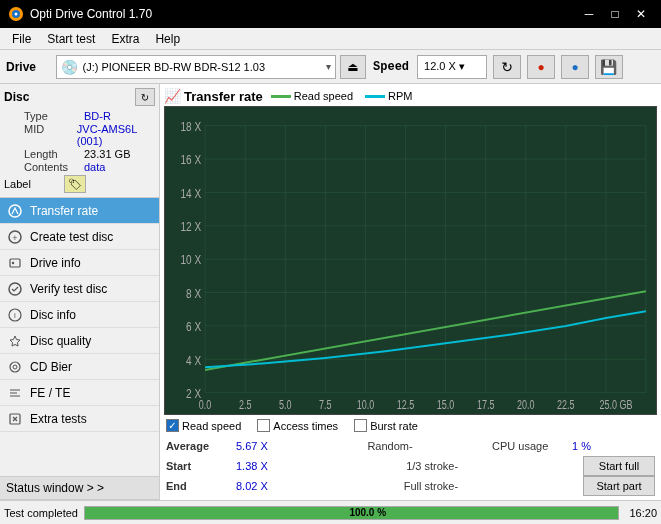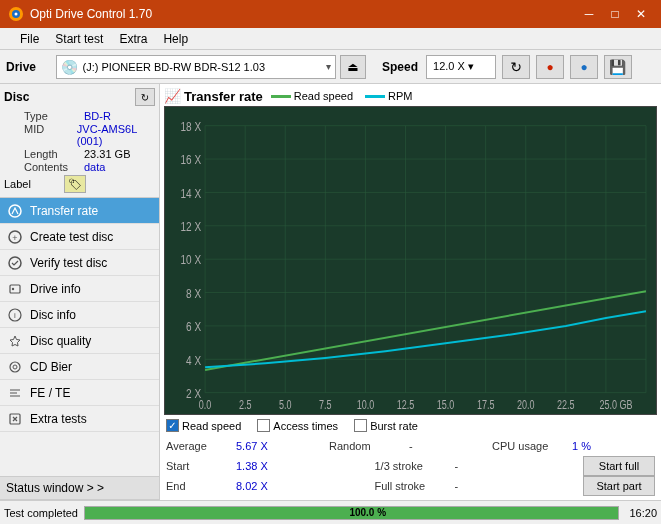--- a/index.html
+++ b/index.html
@@ -1,20 +1,20 @@
 <!DOCTYPE html>
 <html><head>
   <meta charset="utf-8">
   <style>
     * { box-sizing: border-box; margin: 0; padding: 0; }
     body { font-family: 'Segoe UI', Tahoma, sans-serif; font-size: 12px; background: #f0f0f0; width: 661px; height: 524px; overflow: hidden; }
 
     
     .title-bar {
-      background: #c2410c;
+      background: #000000;
       color: white;
       height: 28px;
       display: flex;
       align-items: center;
       padding: 0 8px;
       user-select: none;
     }
     .title-bar-icon { width: 16px; height: 16px; margin-right: 6px; }
     .title-bar-text { flex: 1; font-size: 12px; }
     .title-bar-controls { display: flex; gap: 2px; }
@@ -22,21 +22,21 @@
       width: 24px; height: 20px; background: transparent; border: none; color: white;
       font-size: 12px; cursor: pointer; display: flex; align-items: center; justify-content: center;
     }
 
     
     .menu-bar {
       background: #f0f0f0;
       height: 22px;
       display: flex;
       align-items: center;
-      padding: 0 12px;
+      padding: 0 4px;
       border-bottom: 1px solid #ccc;
     }
     .menu-item {
       padding: 2px 8px;
       font-size: 12px;
       cursor: pointer;
     }
 
     
     .drive-toolbar {
@@ -57,21 +57,21 @@
       cursor: pointer;
     }
     .drive-select-icon { margin-right: 4px; font-size: 14px; }
     .drive-select-text { flex: 1; }
     .drive-select-arrow { font-size: 10px; color: #555; }
     .eject-btn {
       width: 26px; height: 24px; background: #e0e0e0; border: 1px solid #aaa;
       display: flex; align-items: center; justify-content: center; cursor: pointer;
       font-size: 12px;
     }
-    .speed-label { font-size: 12px; font-weight: bold; margin-left: 12px; margin-right: 4px; }
+    .speed-label { font-size: 12px; font-weight: bold; margin-left: 3px; margin-right: 4px; font-family: Liberation Mono, monospace; }
     .speed-select {
       display: flex; align-items: center;
       background: white; border: 1px solid #aaa;
       height: 24px; padding: 0 6px;
       font-size: 11px; cursor: pointer; min-width: 70px;
     }
     .toolbar-icon-btn {
       width: 28px; height: 24px; background: #e0e0e0; border: 1px solid #aaa;
       display: flex; align-items: center; justify-content: center; cursor: pointer;
       font-size: 14px; margin-left: 2px;
@@ -190,23 +190,23 @@
       display: flex; align-items: center; justify-content: center; font-size: 10px;
     }
     .checkbox-box.checked { background: #1a6fc4; color: white; }
 
     
     .stats-area { padding: 0 2px; }
     .stats-row {
       display: flex; align-items: center; height: 20px; font-size: 11px;
     }
     .stat-group { display: flex; align-items: center; flex: 1; }
-    .stat-label { width: 70px; color: #333; }
+    .stat-label { width: 70px; color: #333; font-weight: bold; }
     .stat-value { color: #0000cc; min-width: 45px; }
-    .stat-label2 { width: 80px; color: #333; }
+    .stat-label2 { width: 80px; color: #333; text-align: right; }
     .stat-value2 { color: #333; min-width: 30px; }
     .stat-label3 { width: 80px; color: #333; }
     .stat-value3 { color: #0000cc; min-width: 40px; }
     .start-btn {
       min-width: 72px; height: 20px; background: #e0e0e0; border: 1px solid #aaa;
       font-size: 11px; cursor: pointer; display: flex; align-items: center; justify-content: center;
     }
 
     
     .status-bar {
@@ -337,34 +337,34 @@
           <svg width="14" height="14" viewBox="0 0 14 14">
               <circle cx="7" cy="7" r="6" fill="none" stroke="#555" stroke-width="1.5"></circle>
               <text x="7" y="11" text-anchor="middle" font-size="9" fill="#555">+</text>
             </svg>
         </div>
         <span class="nav-item-label">Create test disc</span>
       </div>
       <div class="nav-item">
         <div class="nav-item-icon">
           <svg width="14" height="14" viewBox="0 0 14 14">
+              <rect x="2" y="3" width="10" height="8" rx="1" fill="none" stroke="#555" stroke-width="1.2"></rect>
+              <circle cx="5" cy="7" r="1.2" fill="#555"></circle>
+            </svg>
+        </div>
+        <span class="nav-item-label">Drive info</span>
+      </div>
+      <div class="nav-item">
+        <div class="nav-item-icon">
+          <svg width="14" height="14" viewBox="0 0 14 14">
               <circle cx="7" cy="7" r="6" fill="none" stroke="#555" stroke-width="1.5"></circle>
               <path d="M4,7 L6,9 L10,5" fill="none" stroke="#555" stroke-width="1.2"></path>
             </svg>
         </div>
         <span class="nav-item-label">Verify test disc</span>
-      </div>
-      <div class="nav-item">
-        <div class="nav-item-icon">
-          <svg width="14" height="14" viewBox="0 0 14 14">
-              <rect x="2" y="3" width="10" height="8" rx="1" fill="none" stroke="#555" stroke-width="1.2"></rect>
-              <circle cx="5" cy="7" r="1.2" fill="#555"></circle>
-            </svg>
-        </div>
-        <span class="nav-item-label">Drive info</span>
       </div>
       <div class="nav-item">
         <div class="nav-item-icon">
           <svg width="14" height="14" viewBox="0 0 14 14">
               <circle cx="7" cy="7" r="6" fill="none" stroke="#555" stroke-width="1.2"></circle>
               <text x="7" y="10" text-anchor="middle" font-size="8" fill="#555">i</text>
             </svg>
         </div>
         <span class="nav-item-label">Disc info</span>
       </div>

